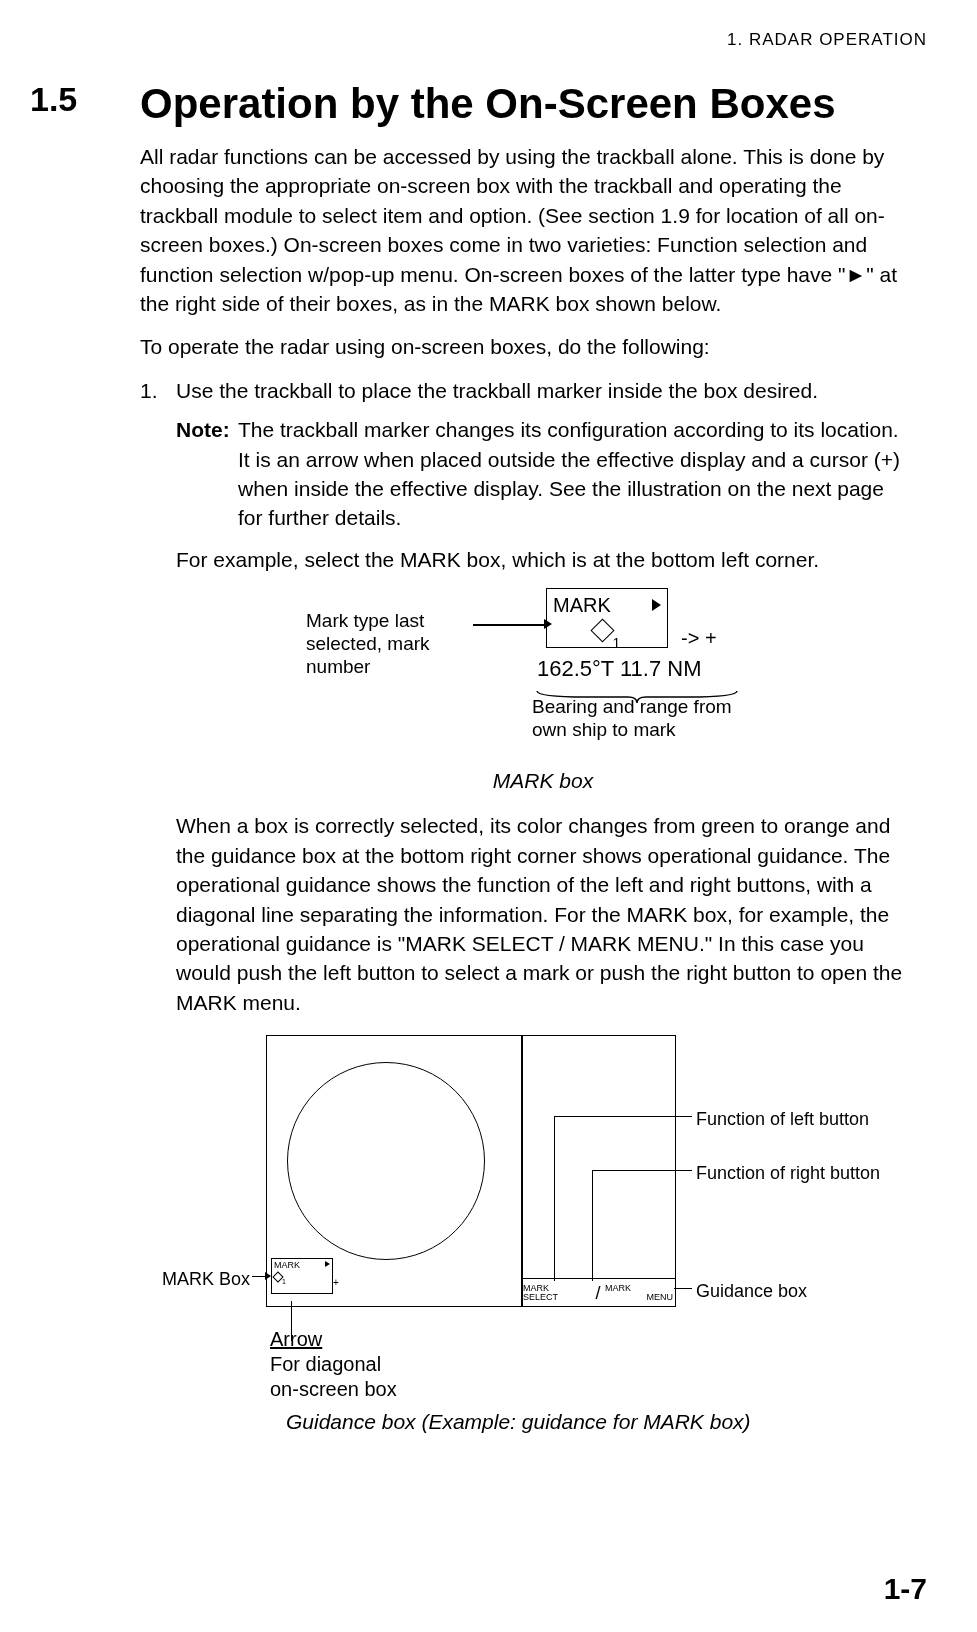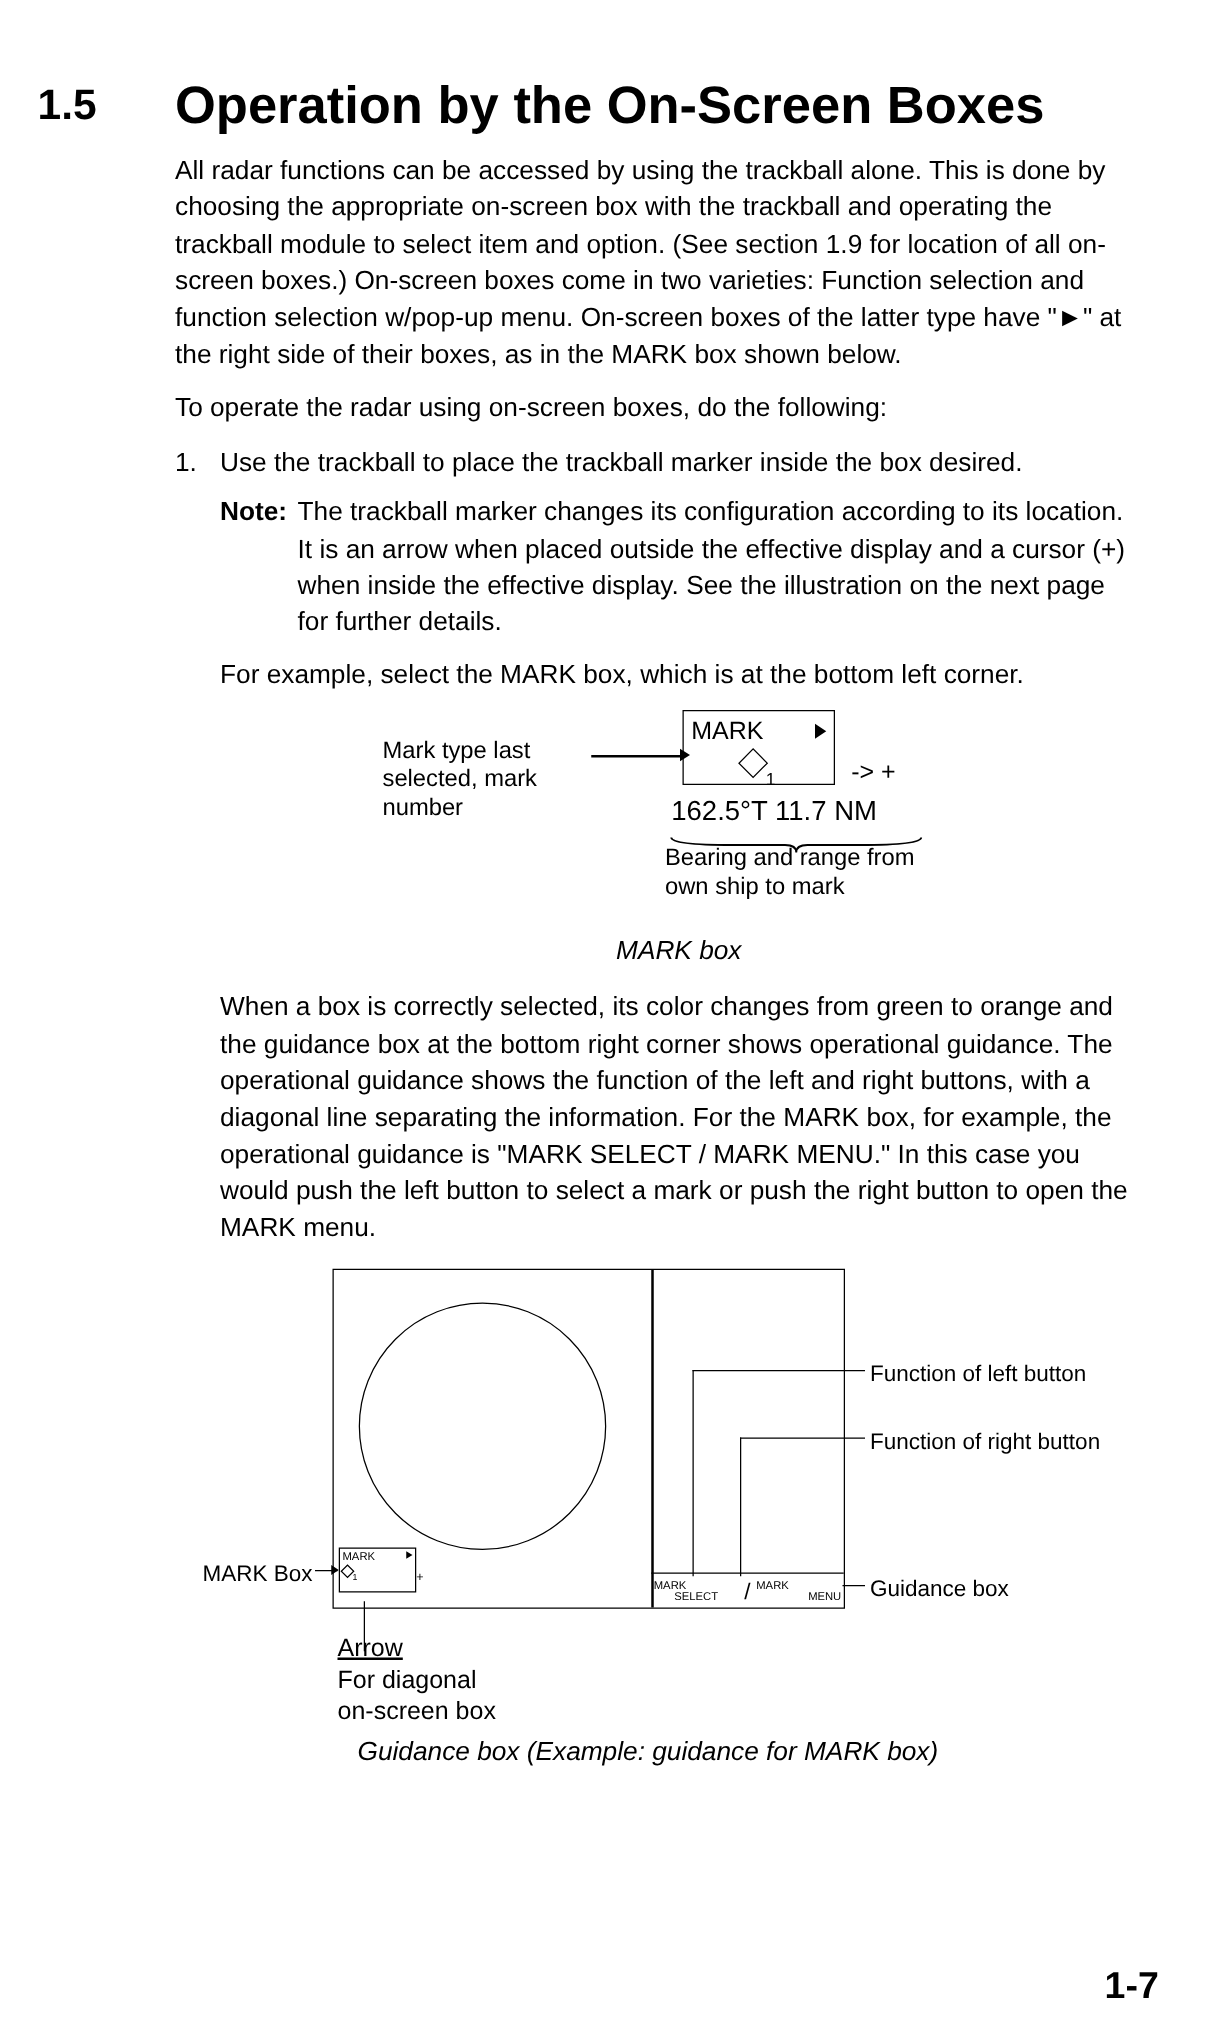--- a/index.html
+++ b/index.html
@@ -1,18 +1,18 @@
 <!DOCTYPE html>
 <html><head>
 <meta charset="utf-8">
 <style>
   html,body{margin:0;padding:0;background:#fff;color:#000;font-family:Arial,Helvetica,sans-serif}
   .page{width:977px;min-height:1632px;box-sizing:border-box;padding:30px 50px 30px 30px;position:relative}
   .running-head{text-align:right;font-size:17px;letter-spacing:1px}
-  .sec-row{display:flex;align-items:center;margin-top:30px}
+  .sec-row{display:flex;align-items:flex-start;margin-top:30px}
   .sec-num{font-size:34px;font-weight:bold;width:110px;flex:0 0 110px}
   .sec-title{font-size:42px;font-weight:bold}
   .body{margin-left:110px;margin-right:17px;font-size:21px;line-height:1.4}
   .para{margin-top:14px}
   .step{display:flex;margin-top:14px}
   .step .num{width:36px;flex:0 0 36px}
   .step .txt{flex:1}
   .note{display:flex;margin-top:10px;margin-left:36px}
   .note .lbl{font-weight:bold;width:62px;flex:0 0 62px}
   .note .txt{flex:1}
@@ -56,20 +56,21 @@
   .lead{position:absolute;height:1px;background:#000}
   .lead.v{width:1px}
   .fig2-caption{position:absolute;left:110px;top:372px;font-style:italic;font-size:21px}
   .page-num{position:absolute;right:50px;bottom:26px;font-size:30px;font-weight:bold}
   .sub-idx{font-size:14px;vertical-align:sub;position:relative;top:4px}
 </style>
 </head>
 <body>
 
 <div class="page">
+  <div class="running-head">1.  RADAR  OPERATION</div>
 
   <div class="sec-row">
     <div class="sec-num">1.5</div>
     <div class="sec-title">Operation by the On-Screen Boxes</div>
   </div>
 
   <div class="body">
     <div class="para">All radar functions can be accessed by using the trackball alone. This is done by choosing the appropriate on-screen box with the trackball and operating the trackball module to select item and option. (See section 1.9 for location of all on-screen boxes.) On-screen boxes come in two varieties: Function selection and function selection w/pop-up menu. On-screen boxes of the latter type have "►" at the right side of their boxes, as in the MARK box shown below.</div>
     <div class="para">To operate the radar using on-screen boxes, do the following:</div>
 
@@ -127,21 +128,21 @@
             <span>MARK</span>
             <span class="mini-tri"></span>
           </div>
           <div style="margin-top:3px"><span class="mini-d"></span><span style="font-size:7px;vertical-align:sub">1</span></div>
         </div>
         <div class="mini-cursor">+</div>
 
         <div class="guidance">
           <div class="half">
             <div>MARK</div>
-            <div style="text-align:center">SELECT</div>
+            <div style="text-align:left">SELECT</div>
           </div>
           <div class="slash">/</div>
           <div class="half">
             <div>MARK</div>
             <div style="text-align:right">MENU</div>
           </div>
         </div>
       </div>
 
       <div class="fig2-label-left">MARK Box</div>

